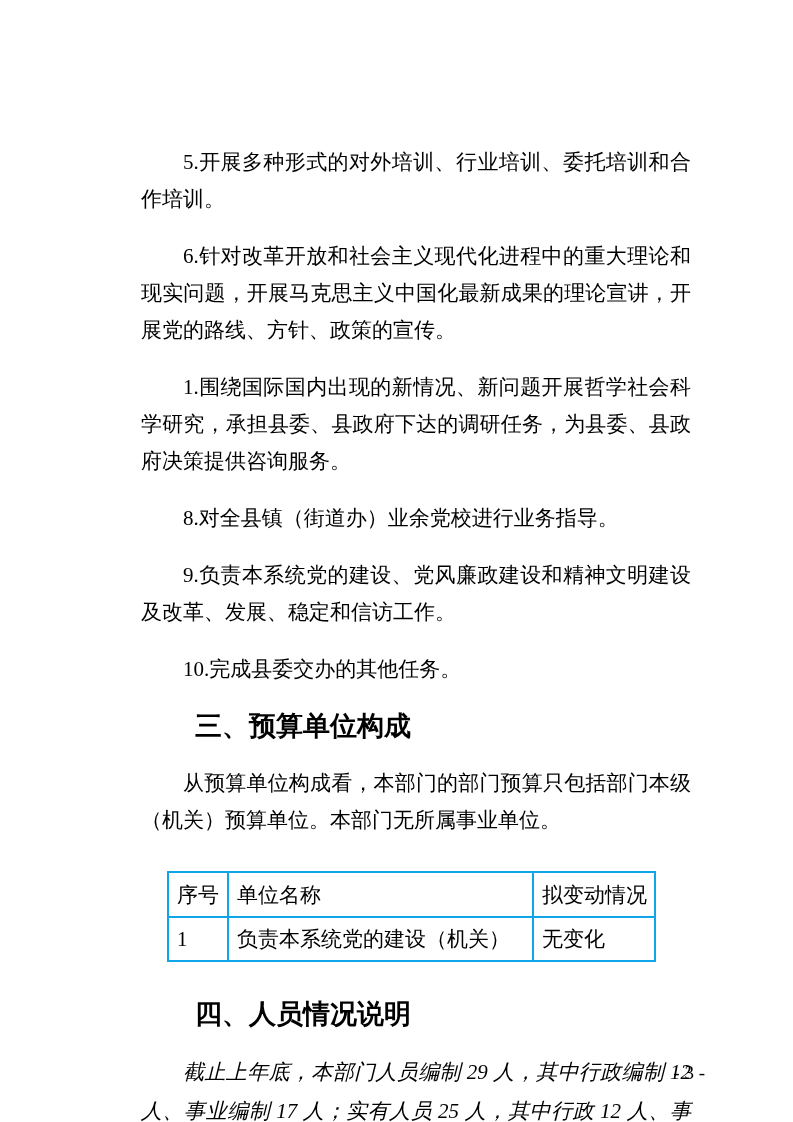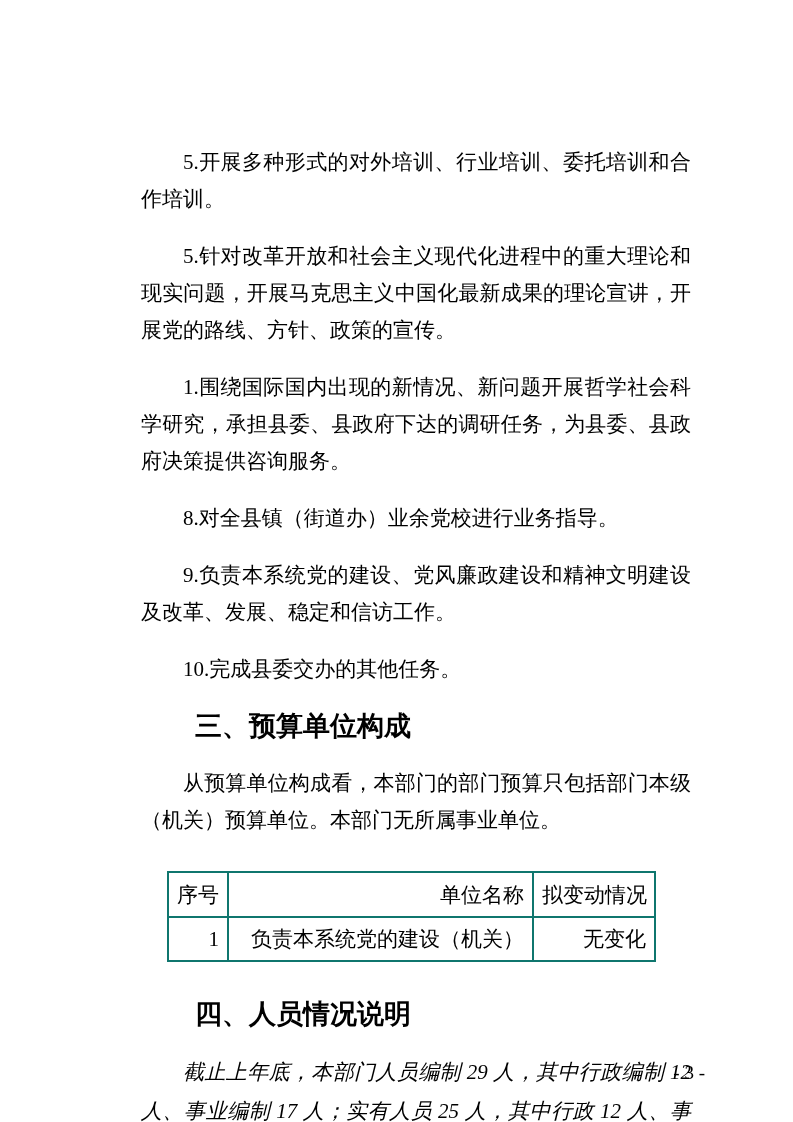--- a/index.html
+++ b/index.html
@@ -36,24 +36,24 @@
   .heading-4 { margin-top: 24px; }
   .para-4 { line-height: 39px; margin-top: 0; font-style: italic; }
   .units-table {
     border-collapse: collapse;
     margin-left: 36px;
     margin-top: 22px;
     table-layout: fixed;
     width: 487px;
   }
   .units-table th, .units-table td {
-    border: 2px solid #0f766e;
+    border: 2px solid #0ea5e9;
     font-size: 21px;
     font-weight: normal;
-    text-align: right;
+    text-align: left;
     vertical-align: middle;
     padding: 2px 8px;
     font-family: "Liberation Serif", serif;
     overflow: hidden;
     white-space: nowrap;
   }
   .units-table thead tr { height: 45px; }
   .units-table tbody tr { height: 44px; }
   .page-number {
     position: absolute;
@@ -64,21 +64,21 @@
     font-family: "Liberation Serif", serif;
   }
 </style>
 </head>
 <body>
 
 <div class="page">
   <div class="content">
 
     <p class="para">5.开展多种形式的对外培训、行业培训、委托培训和合作培训。</p>
-    <p class="para">5.针对改革开放和社会主义现代化进程中的重大理论和现实问题，开展马克思主义中国化最新成果的理论宣讲，开展党的路线、方针、政策的宣传。</p>
+    <p class="para">6.针对改革开放和社会主义现代化进程中的重大理论和现实问题，开展马克思主义中国化最新成果的理论宣讲，开展党的路线、方针、政策的宣传。</p>
     <p class="para">1.围绕国际国内出现的新情况、新问题开展哲学社会科学研究，承担县委、县政府下达的调研任务，为县委、县政府决策提供咨询服务。</p>
     <p class="para">8.对全县镇（街道办）业余党校进行业务指导。</p>
     <p class="para">9.负责本系统党的建设、党风廉政建设和精神文明建设及改革、发展、稳定和信访工作。</p>
     <p class="para">10.完成县委交办的其他任务。</p>
 
     <h3 class="heading">三、预算单位构成</h3>
     <p class="para">从预算单位构成看，本部门的部门预算只包括部门本级（机关）预算单位。本部门无所属事业单位。</p>
 
     <table class="units-table">
       <colgroup>

